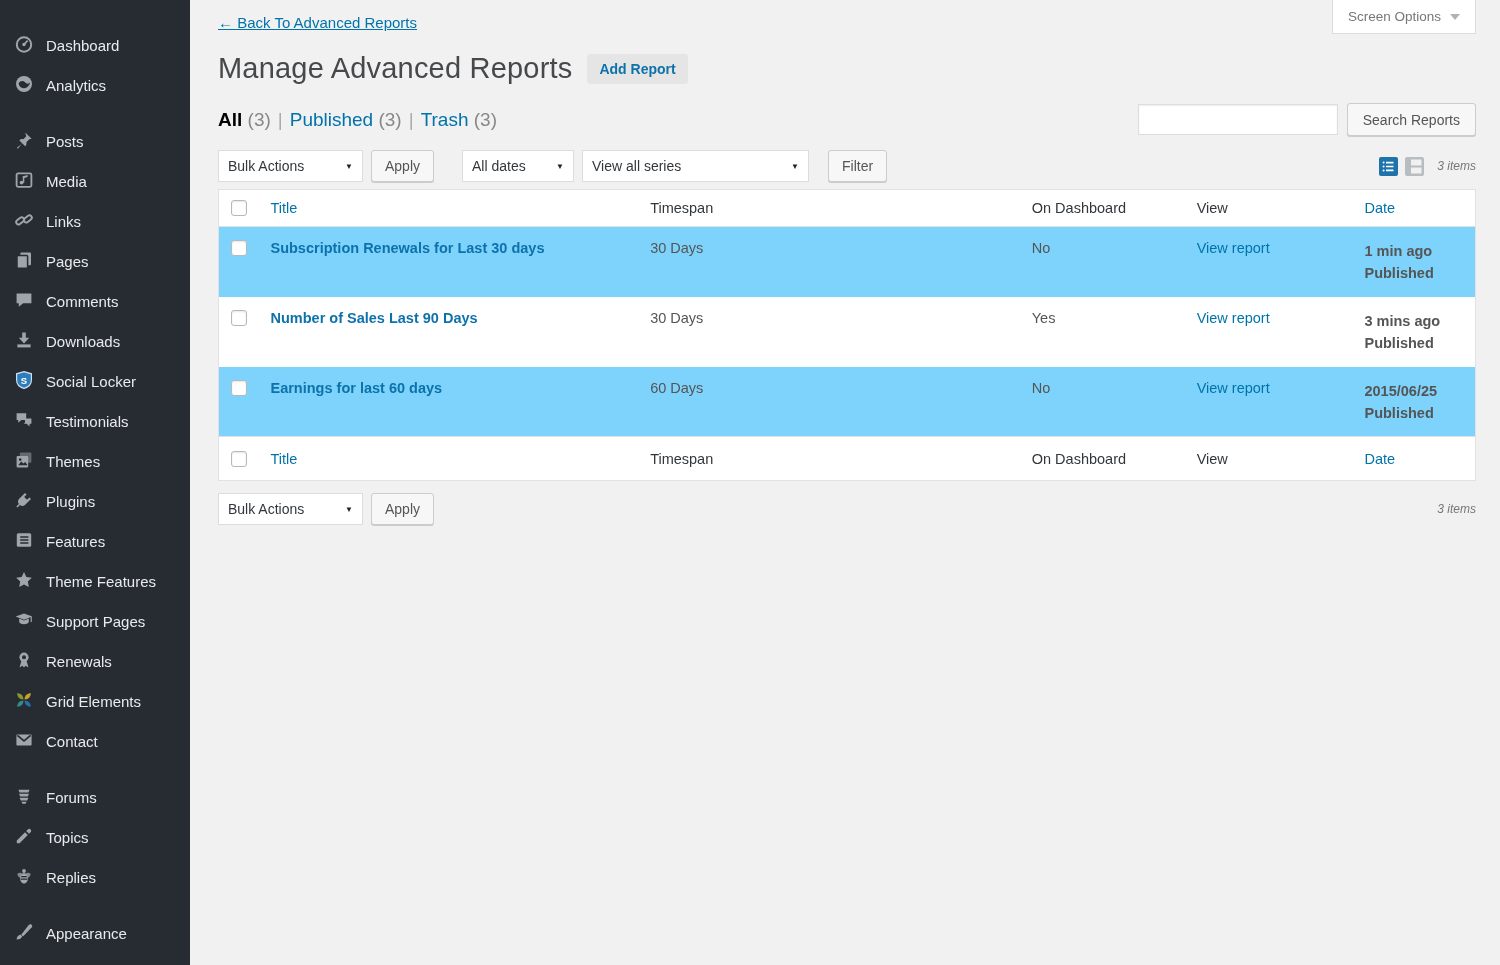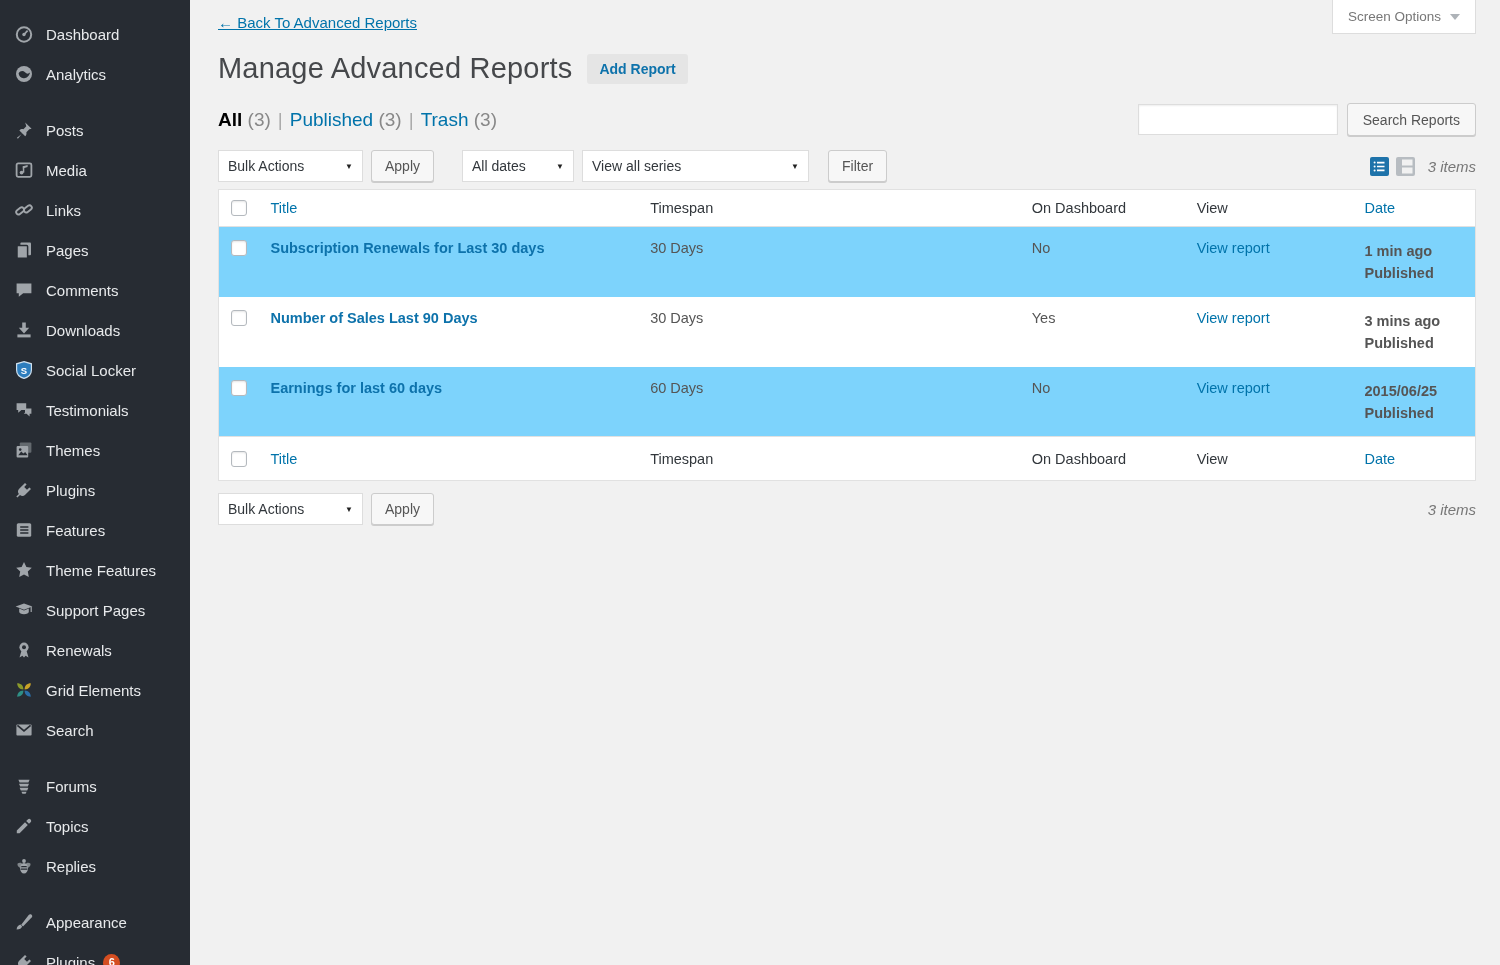--- a/index.html
+++ b/index.html
@@ -9,21 +9,21 @@
     font-family:"Liberation Sans", sans-serif;
     background:#f1f1f1; display:flex;
   }
 
   
   .sidebar {
     width:190px; min-width:190px; height:965px;
     background:#272c33; padding-top:14px; overflow:hidden;
   }
   .menu-item {
-    display:flex; align-items:center; height:40px;
+    display:flex; align-items:flex-end; height:40px;
     padding:0 24px 0 13px; cursor:pointer;
     color:#e8eaec; font-size:15px;
   }
   .menu-item.gap { margin-top:16px; }
   .menu-icon {
     width:22px; height:20px; margin-right:11px; flex:none;
     color:#a0a5aa; display:flex; align-items:center; justify-content:center;
   }
   .menu-icon svg { width:20px; height:20px; }
   .menu-badge {
@@ -88,21 +88,21 @@
     font-size:14px; color:#32373c; cursor:pointer; white-space:nowrap;
   }
   .select .arrow { position:absolute; right:9px; top:11px; font-size:8px; color:#222; }
   .sel-bulk { width:145px; }
   .sel-dates { width:112px; }
   .sel-series { width:227px; }
 
   .right-meta { display:flex; align-items:center; }
   .view-switch { display:flex; gap:7px; align-items:center; margin-right:13px; }
   .view-switch svg { width:19px; height:19px; display:block; cursor:pointer; }
-  .items-count { font-size:15px; font-style:italic; color:#777; }
+  .items-count { font-size:12px; font-style:italic; color:#777; }
 
   
   table.list-table {
     margin-top:7px; width:100%; border-collapse:collapse;
     background:#fff; border:1px solid #e1e1e1; font-size:14.5px;
   }
   .list-table thead th { border-bottom:1px solid #e1e1e1; }
   .list-table tfoot th { border-top:1px solid #e1e1e1; }
   .list-table th {
     text-align:left; font-weight:400; color:#32373c;
@@ -289,21 +289,21 @@
         </span>
         <span>Grid Elements</span>
       </div>
       <div class="menu-item">
         <span class="menu-icon">
           <svg viewBox="0 0 20 20">
             <rect x="2.4" y="4.4" width="15.2" height="11.2" rx="1" fill="currentColor"></rect>
             <path d="M3.4 5.4L10 11l6.6-5.6" fill="none" stroke="#272c33" stroke-width="1.7"></path>
           </svg>
         </span>
-        <span>Search</span>
+        <span>Contact</span>
       </div>
       <div class="menu-item gap">
         <span class="menu-icon">
           <svg viewBox="0 0 20 20">
             <path fill="currentColor" d="M4.4 3.8h11.2L14.4 6.6H5.6zM5 7.8h10L13.8 10.6H6.2zM5.6 11.8h8.8l-1.2 2.8H6.8zM7.4 15.8h5.2l-1 2H8.4z"></path>
           </svg>
         </span>
         <span>Forums</span>
       </div>
       <div class="menu-item">

